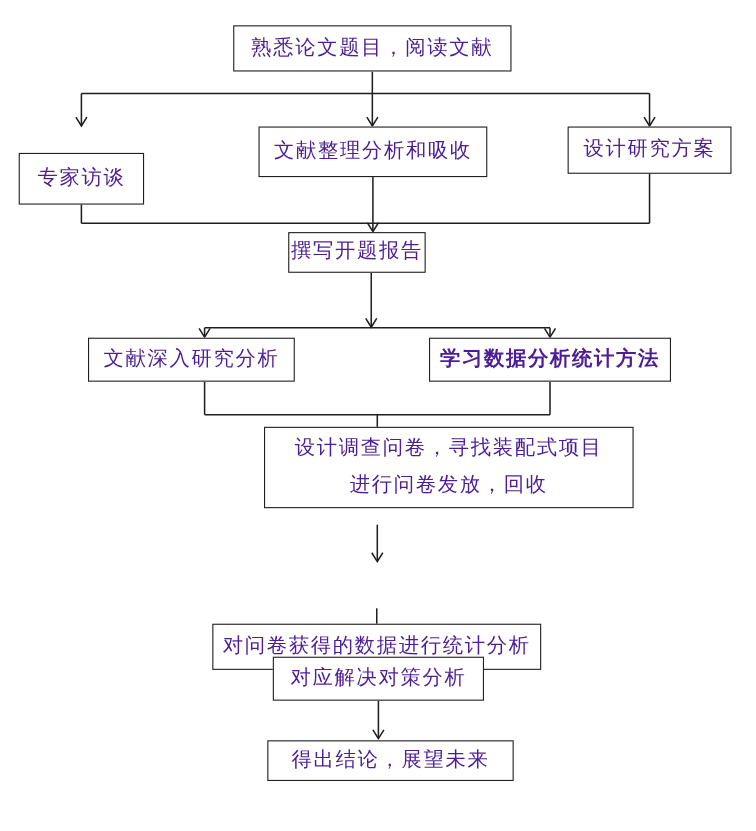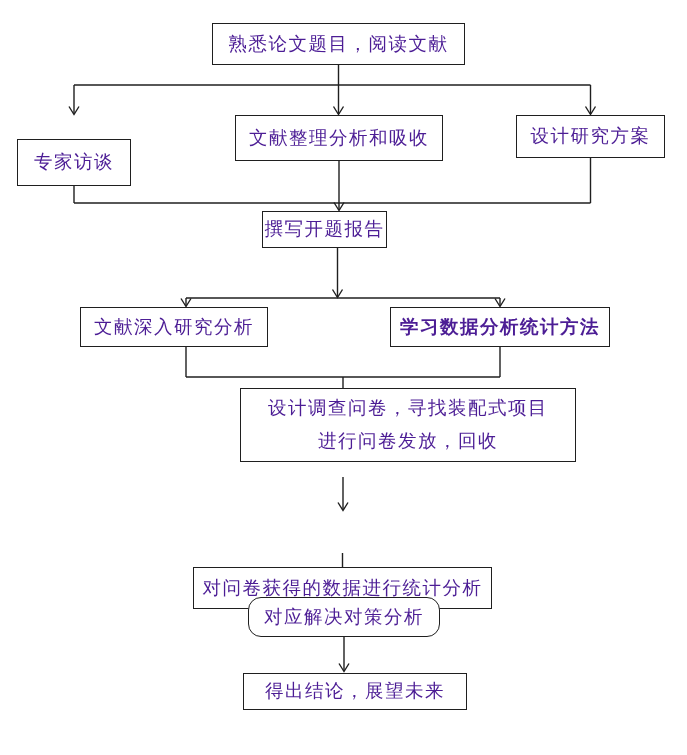--- a/index.html
+++ b/index.html
@@ -89,17 +89,17 @@
 
   <div class="node" style="left:80px; top:307px; width:188px; height:40px;">文献深入研究分析</div>
 
   <div class="node" style="left:390px; top:307px; width:220px; height:40px;font-weight:bold;">学习数据分析统计方法</div>
 
   <div class="node" style="left:192px; top:388px; width:336px; height:74px;margin-left:48px;">设计调查问卷，寻找装配式项目
 进行问卷发放，回收</div>
 
   <div class="node" style="left:193px; top:519px; width:299px; height:42px;margin-top:48px;">对问卷获得的数据进行统计分析</div>
 
-  <div class="node" style="left:248px; top:597px; width:192px; height:40px;border-radius:13px;">对应解决对策分析</div>
+  <div class="node" style="left:248px; top:597px; width:192px; height:40px;">对应解决对策分析</div>
 
   <div class="node" style="left:243px; top:673px; width:224px; height:37px;">得出结论，展望未来</div>
 
 </div>
 
 </body></html>

